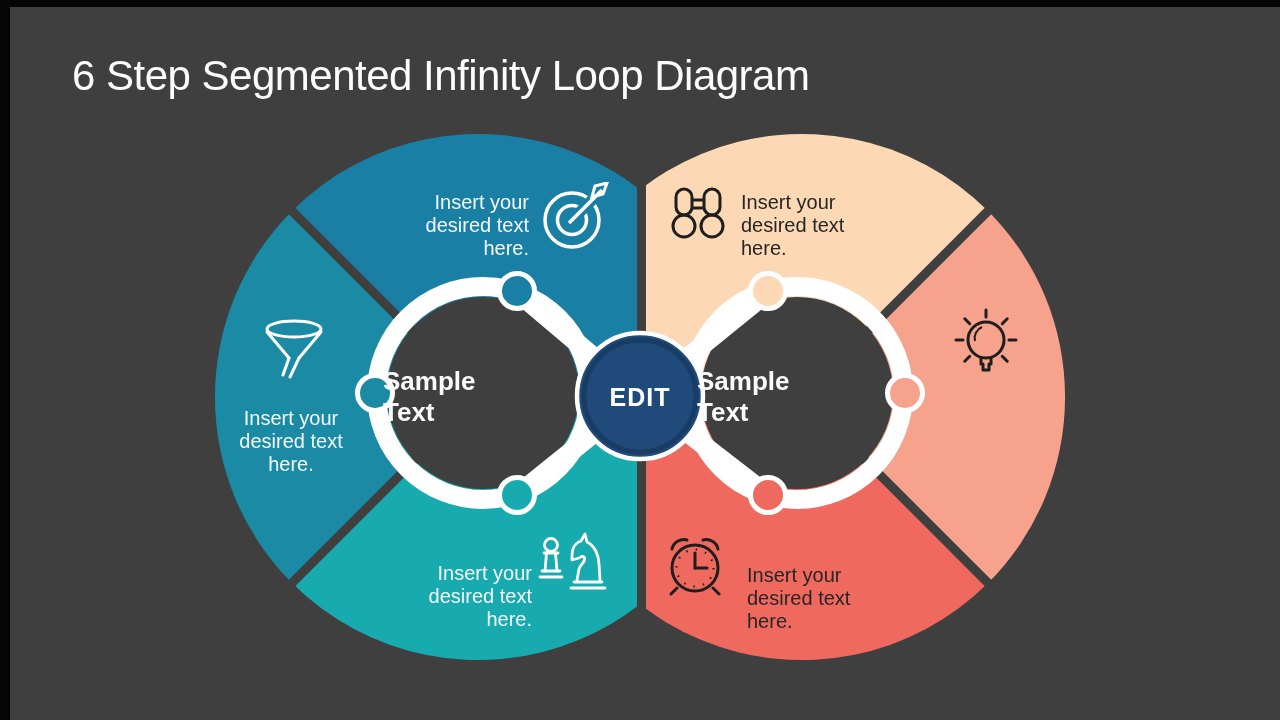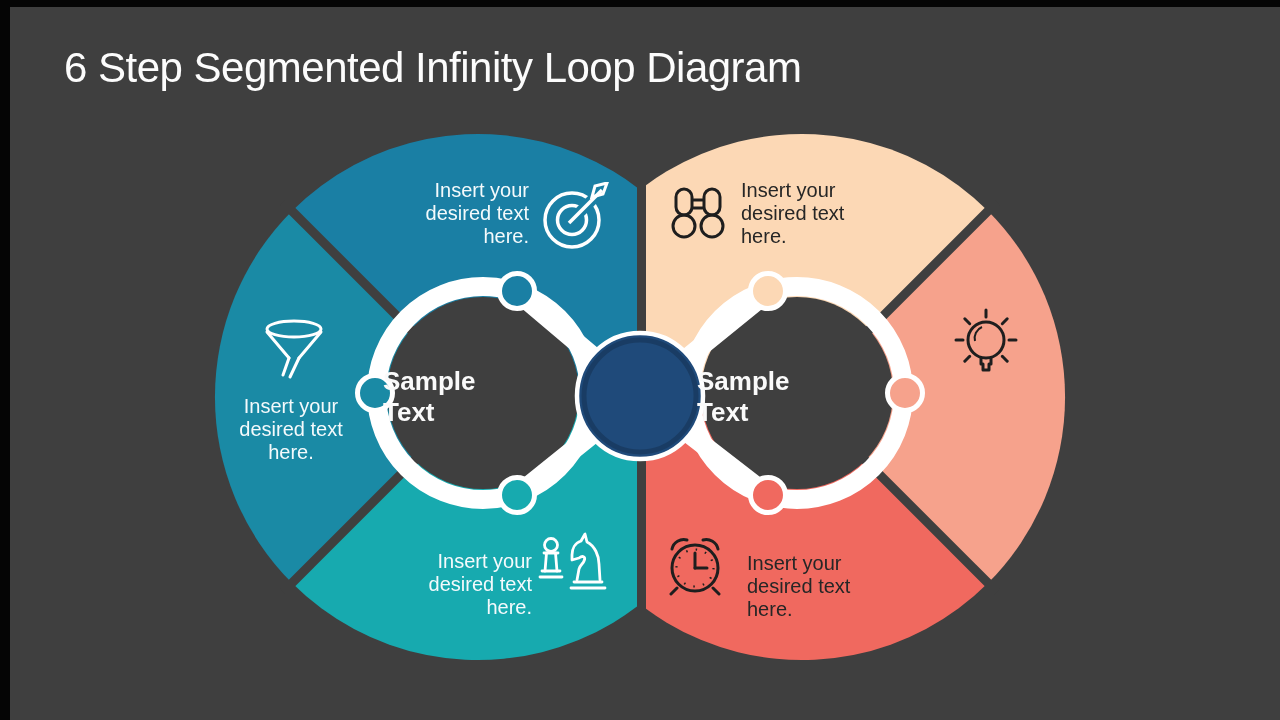--- a/index.html
+++ b/index.html
@@ -1,23 +1,23 @@
 <!DOCTYPE html>
 <html><head>
 <meta charset="utf-8">
 <style>
   html,body{margin:0;padding:0;background:#050505;}
   .stage{position:relative;width:1280px;height:720px;background:#3f3f3f;overflow:hidden;
          font-family:"Liberation Sans", sans-serif;}
   .edge-top{position:absolute;left:0;top:0;width:1280px;height:7px;background:#050505;z-index:6;}
   .edge-left{position:absolute;left:0;top:0;width:10px;height:720px;background:#050505;z-index:6;}
   .diagram{position:absolute;left:0;top:0;z-index:1;}
-  .title{position:absolute;left:64px;top:44px;z-index:7;margin:0;color:#fcfcfc;
+  .title{position:absolute;left:64px;top:44px;z-index:7;margin:8px;color:#fcfcfc;
          font-size:42px;font-weight:400;letter-spacing:-0.5px;white-space:nowrap;}
-  .ph{position:absolute;z-index:7;font-size:20px;line-height:23px;white-space:pre-line;}
+  .ph{position:absolute;z-index:7;font-size:20px;line-height:23px;white-space:pre-line;margin-top:12px;}
   .ph.light{color:#f4fafc;}
   .ph.dark{color:#262626;}
   .ph.t-right{text-align:right;}
   .ph.t-center{text-align:center;}
   .ph.t-left{text-align:left;}
   .sample{position:absolute;z-index:7;width:200px;text-align:left;color:#fafafa;
           font-size:26px;line-height:31px;font-weight:bold;white-space:pre-line;}
   .edit-label{position:absolute;z-index:8;left:570px;top:383px;width:140px;text-align:center;
           color:#ffffff;font-size:25px;font-weight:bold;letter-spacing:1px;cursor:pointer;}
   .icon{position:absolute;z-index:7;}
@@ -93,20 +93,21 @@
 here.</div>
   <div class="ph dark t-left" style="left:747px;top:552px;width:180px;">Insert your
 desired text
 here.</div>
 
   <div class="sample" style="left:383px;top:366px;">Sample
 Text</div>
   <div class="sample" style="left:697px;top:366px;">Sample
 Text</div>
 
+  <div class="edit-label">EDIT</div>
 
   <svg class="icon" style="left:540px;top:182px;" width="72" height="70" viewBox="0 0 72 70">
     <g fill="none" stroke="#ffffff" stroke-width="3.5">
       <circle cx="32" cy="38" r="27"></circle>
       <circle cx="32" cy="38" r="14.5"></circle>
     </g>
     <line x1="29" y1="41" x2="61" y2="9" stroke-width="11" stroke="#1a7fa4"></line>
     <line x1="29" y1="41" x2="62" y2="8" stroke="#ffffff" stroke-width="3.5"></line>
     <path d="M52,15 L55,4 L67,1 L63,12 Z" fill="none" stroke="#ffffff" stroke-width="3"></path>
   </svg>

